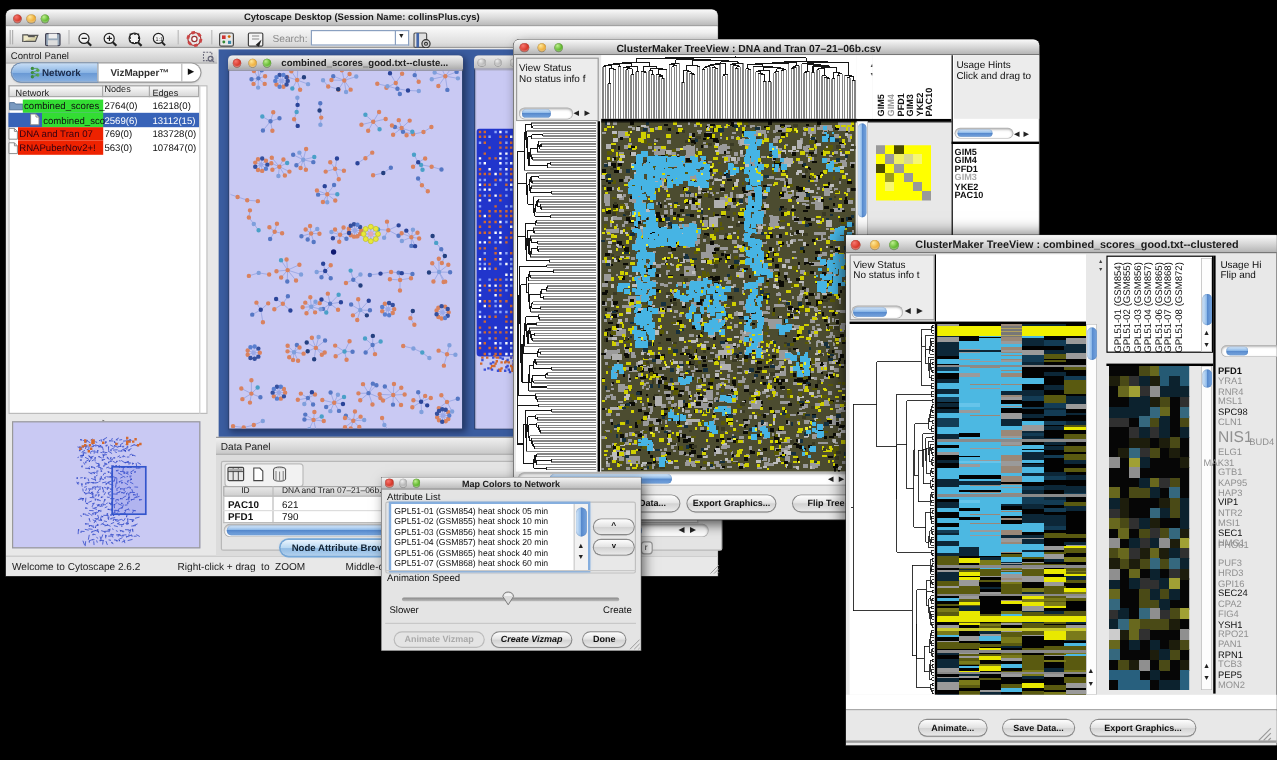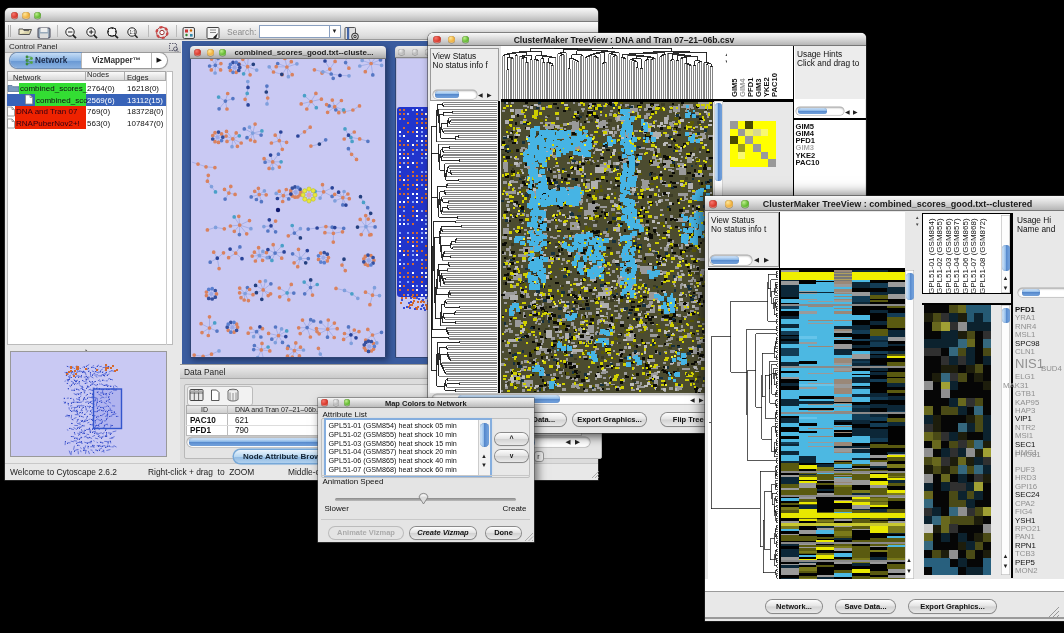--- a/index.html
+++ b/index.html
@@ -1,18 +1,19 @@
 <!DOCTYPE html>
 <html><head><meta charset="utf-8"><style>html,body{margin:0;padding:0;background:#000;}*{box-sizing:border-box;}body{font-family:"Liberation Sans",sans-serif;-webkit-font-smoothing:antialiased;}#stage{position:relative;width:1064px;height:633px;overflow:hidden;background:#000;}.win{position:absolute;}</style></head><body>
 <div id="stage">
     <div class="win" style="left:5px;top:8px;width:593px;height:472px;background:#e8e8e8;border-radius:5px 5px 0 0;box-shadow:0 0 0 0.5px #4a4a4a;">
       <div style="position:absolute;left:0px;top:0px;width:593px;height:14px;border-radius:5px 5px 0 0;background:linear-gradient(#f9f9f9,#d9d9d9 55%,#b9b9b9);border-bottom:1px solid #7a7a7a;"></div>
       <div style="position:absolute;left:5.9px;top:3.9px;width:7.2px;height:7.2px;border-radius:50%;background:radial-gradient(circle at 35% 28%,#f87870,#d8382a 55%,#d8382a);box-shadow:inset 0 0 1px #7a1408, inset 0 -1px 1px rgba(255,255,255,.45), 0 0.5px 0.5px rgba(0,0,0,.4);"></div>
       <div style="position:absolute;left:17.4px;top:3.9px;width:7.2px;height:7.2px;border-radius:50%;background:radial-gradient(circle at 35% 28%,#ffe89a,#f0b13e 55%,#f0b13e);box-shadow:inset 0 0 1px #8a5a08, inset 0 -1px 1px rgba(255,255,255,.45), 0 0.5px 0.5px rgba(0,0,0,.4);"></div>
       <div style="position:absolute;left:28.9px;top:3.9px;width:7.2px;height:7.2px;border-radius:50%;background:radial-gradient(circle at 35% 28%,#c0f090,#62ba2f 55%,#62ba2f);box-shadow:inset 0 0 1px #2a5a08, inset 0 -1px 1px rgba(255,255,255,.45), 0 0.5px 0.5px rgba(0,0,0,.4);"></div>
+      <div style="position:absolute;left:0px;top:2px;width:593px;height:11px;text-align:center;font-size:7.9px;font-weight:bold;color:#1a1a1a;">Cytoscape Desktop (Session Name: collinsPlus.cys)</div>
       <div style="position:absolute;left:0px;top:14px;width:593px;height:18px;background:linear-gradient(#fbfbfb,#dedede 80%,#d0d0d0);border-bottom:1px solid #9a9a9a;"></div>
       <div style="position:absolute;left:3px;top:17px;width:1px;height:12px;background:#b0b0b0;"></div>
       <div style="position:absolute;left:5px;top:17px;width:1px;height:12px;background:#b0b0b0;"></div>
       <div style="position:absolute;left:52px;top:17px;width:1px;height:12px;background:#bbb;"></div>
       <div style="position:absolute;left:143px;top:17px;width:1px;height:12px;background:#bbb;"></div>
       <div style="position:absolute;left:171px;top:17px;width:1px;height:12px;background:#bbb;"></div>
       <svg xmlns="http://www.w3.org/2000/svg" width="593" height="18" style="position:absolute;left:0;top:14px;">
 <g stroke="#333" fill="none" stroke-width="1">
  <path d="M14 12.5l1.5-5h11l-2 5z" fill="#d8d2a8" stroke="#555"></path>
  <path d="M14 12.5V7h4l1 1.6h5" fill="#efe9c8" stroke="#555"></path>
@@ -392,21 +393,21 @@
           <path fill="#35687e" d="M34 34h9v9h-9zM59 34h9v9h-9zM25 42h9v9h-9zM17 68h9v9h-9zM50 101h9v9h-9zM34 118h9v9h-9zM50 135h9v9h-9zM34 160h9v9h-9zM50 160h9v9h-9zM0 194h9v9h-9zM25 202h9v9h-9zM8 211h9v9h-9zM0 236h9v9h-9z"></path>
           <path fill="#cccccc" d="M0 219h9v9h-9z"></path>
           <path fill="#28607e" d="M0 253h9v9h-9zM8 253h9v9h-9zM17 253h9v9h-9zM59 253h9v9h-9zM8 262h9v9h-9zM17 262h9v9h-9zM25 262h9v9h-9zM59 262h9v9h-9z"></path>
         </svg></div>
       <div style="position:absolute;left:296px;top:109px;width:9px;height:270px;background:#fdfdfd;box-shadow:inset 0 0 0 0.5px #aaa;"></div>
       <div style="position:absolute;left:296.5px;top:112px;width:8px;height:15px;border-radius:4.0px;background:linear-gradient(90deg,#dcecfb,#8cb8e8 45%,#5588cc 50%,#7aa8e0);box-shadow:inset 0 0 1px #3a6aaa;"></div>
       <div style="position:absolute;left:297.5px;top:357px;white-space:nowrap;font-size:6px;color:#222;line-height:6px;">▲</div>
       <div style="position:absolute;left:297.5px;top:367px;white-space:nowrap;font-size:6px;color:#222;line-height:6px;">▼</div>
       <div style="position:absolute;left:306px;top:17px;width:1.5px;height:365px;background:#000;"></div>
       <div style="position:absolute;left:312px;top:18.5px;white-space:nowrap;font-size:8.3px;color:#111;">Usage Hi</div>
-      <div style="position:absolute;left:312px;top:27.5px;white-space:nowrap;font-size:8.3px;color:#111;">Name and</div>
+      <div style="position:absolute;left:312px;top:27.5px;white-space:nowrap;font-size:8.3px;color:#111;">Flip and</div>
       <div style="position:absolute;left:313px;top:92px;width:50px;height:8.5px;border-radius:4.25px;background:#fff;box-shadow:inset 0 1px 2px rgba(0,0,0,.35), 0 0 0 0.5px #aaa;"></div>
       <div style="position:absolute;left:317px;top:93px;width:18px;height:6.5px;border-radius:3.25px;background:linear-gradient(#dcecfb,#8cb8e8 45%,#5588cc 50%,#7aa8e0);box-shadow:inset 0 0 1px #3a6aaa;"></div>
       <div style="position:absolute;left:310px;top:109.0px;white-space:nowrap;font-size:7.8px;color:#111;font-weight:bold;">PFD1</div>
       <div style="position:absolute;left:310px;top:117.42px;white-space:nowrap;font-size:7.8px;color:#909090;font-weight:normal;">YRA1</div>
       <div style="position:absolute;left:310px;top:125.84px;white-space:nowrap;font-size:7.8px;color:#909090;font-weight:normal;">RNR4</div>
       <div style="position:absolute;left:310px;top:134.26px;white-space:nowrap;font-size:7.8px;color:#909090;font-weight:normal;">MSL1</div>
       <div style="position:absolute;left:310px;top:142.68px;white-space:nowrap;font-size:7.8px;color:#111;font-weight:normal;">SPC98</div>
       <div style="position:absolute;left:310px;top:151.1px;white-space:nowrap;font-size:7.8px;color:#909090;font-weight:normal;">CLN1</div>
       <div style="position:absolute;left:310px;top:159.51999999999998px;white-space:nowrap;font-size:13px;color:#909090;font-weight:normal;">NIS1</div>
       <div style="position:absolute;left:303px;top:167.94px;white-space:nowrap;font-size:7.8px;color:#909090;font-weight:normal;margin-left:33px;">BUD4</div>
@@ -430,21 +431,21 @@
       <div style="position:absolute;left:310px;top:319.5px;white-space:nowrap;font-size:7.8px;color:#111;font-weight:normal;">YSH1</div>
       <div style="position:absolute;left:310px;top:327.91999999999996px;white-space:nowrap;font-size:7.8px;color:#909090;font-weight:normal;">RPO21</div>
       <div style="position:absolute;left:310px;top:336.34000000000003px;white-space:nowrap;font-size:7.8px;color:#909090;font-weight:normal;">PAN1</div>
       <div style="position:absolute;left:310px;top:344.76px;white-space:nowrap;font-size:7.8px;color:#111;font-weight:normal;">RPN1</div>
       <div style="position:absolute;left:310px;top:353.18px;white-space:nowrap;font-size:7.8px;color:#909090;font-weight:normal;">TCB3</div>
       <div style="position:absolute;left:310px;top:361.6px;white-space:nowrap;font-size:7.8px;color:#111;font-weight:normal;">PEP5</div>
       <div style="position:absolute;left:310px;top:370.02px;white-space:nowrap;font-size:7.8px;color:#909090;font-weight:normal;">MON2</div>
       <div style="position:absolute;left:0px;top:382.5px;width:385px;height:12px;background:#fff;"></div>
       <div style="position:absolute;left:0px;top:394.5px;width:385px;height:1px;background:#9a9a9a;"></div>
       <div style="position:absolute;left:0px;top:395.5px;width:385px;height:27.5px;background:#e8e8e8;border-bottom:2px solid #9a9a9a;"></div>
-      <div style="position:absolute;left:61px;top:404px;width:56px;height:13px;border-radius:6.5px;background:linear-gradient(#fdfdfd,#e3e3e3 48%,#d2d2d2 52%,#e9e9e9);box-shadow:0 0 0 1px #8a8a8a, 0 1px 1px rgba(0,0,0,.25);color:#111;font-size:7.5px;font-weight:bold;text-align:center;line-height:13px;">Network...</div>
+      <div style="position:absolute;left:61px;top:404px;width:56px;height:13px;border-radius:6.5px;background:linear-gradient(#fdfdfd,#e3e3e3 48%,#d2d2d2 52%,#e9e9e9);box-shadow:0 0 0 1px #8a8a8a, 0 1px 1px rgba(0,0,0,.25);color:#111;font-size:7.5px;font-weight:bold;text-align:center;line-height:13px;">Animate...</div>
       <div style="position:absolute;left:131px;top:404px;width:59px;height:13px;border-radius:6.5px;background:linear-gradient(#fdfdfd,#e3e3e3 48%,#d2d2d2 52%,#e9e9e9);box-shadow:0 0 0 1px #8a8a8a, 0 1px 1px rgba(0,0,0,.25);color:#111;font-size:7.5px;font-weight:bold;text-align:center;line-height:13px;">Save Data...</div>
       <div style="position:absolute;left:204px;top:404px;width:87px;height:13px;border-radius:6.5px;background:linear-gradient(#fdfdfd,#e3e3e3 48%,#d2d2d2 52%,#e9e9e9);box-shadow:0 0 0 1px #8a8a8a, 0 1px 1px rgba(0,0,0,.25);color:#111;font-size:7.5px;font-weight:bold;text-align:center;line-height:13px;">Export Graphics...</div>
       <svg xmlns="http://www.w3.org/2000/svg" width="12" height="12" style="position:absolute;left:343px;top:410px;">
         <path d="M11 1L1 11M11 5L5 11M11 9L9 11" stroke="#999" stroke-width="1"></path>
       </svg>
     </div>
     <div class="win" style="left:317.5px;top:397.5px;width:216.5px;height:144px;background:#e4e4e4;box-shadow:0 0 0 0.5px #555, 3px 4px 10px rgba(0,0,0,.6);">
       <div style="position:absolute;left:0px;top:0px;width:216.5px;height:10.5px;background:linear-gradient(#f5f5f5,#d2d2d2 60%,#bcbcbc);border-bottom:1px solid #888;"></div>
       <div style="position:absolute;left:3.9px;top:1.9px;width:6.2px;height:6.2px;border-radius:50%;background:radial-gradient(circle at 35% 28%,#f87870,#d8382a 55%,#d8382a);box-shadow:inset 0 0 1px #7a1408, inset 0 -1px 1px rgba(255,255,255,.45), 0 0.5px 0.5px rgba(0,0,0,.4);"></div>
       <div style="position:absolute;left:15.4px;top:1.9px;width:6.2px;height:6.2px;border-radius:50%;background:radial-gradient(circle at 35% 28%,#f0f0f0,#b8b8b8 55%,#b8b8b8);box-shadow:inset 0 0 1px #787878, inset 0 -1px 1px rgba(255,255,255,.45), 0 0.5px 0.5px rgba(0,0,0,.4);"></div>

